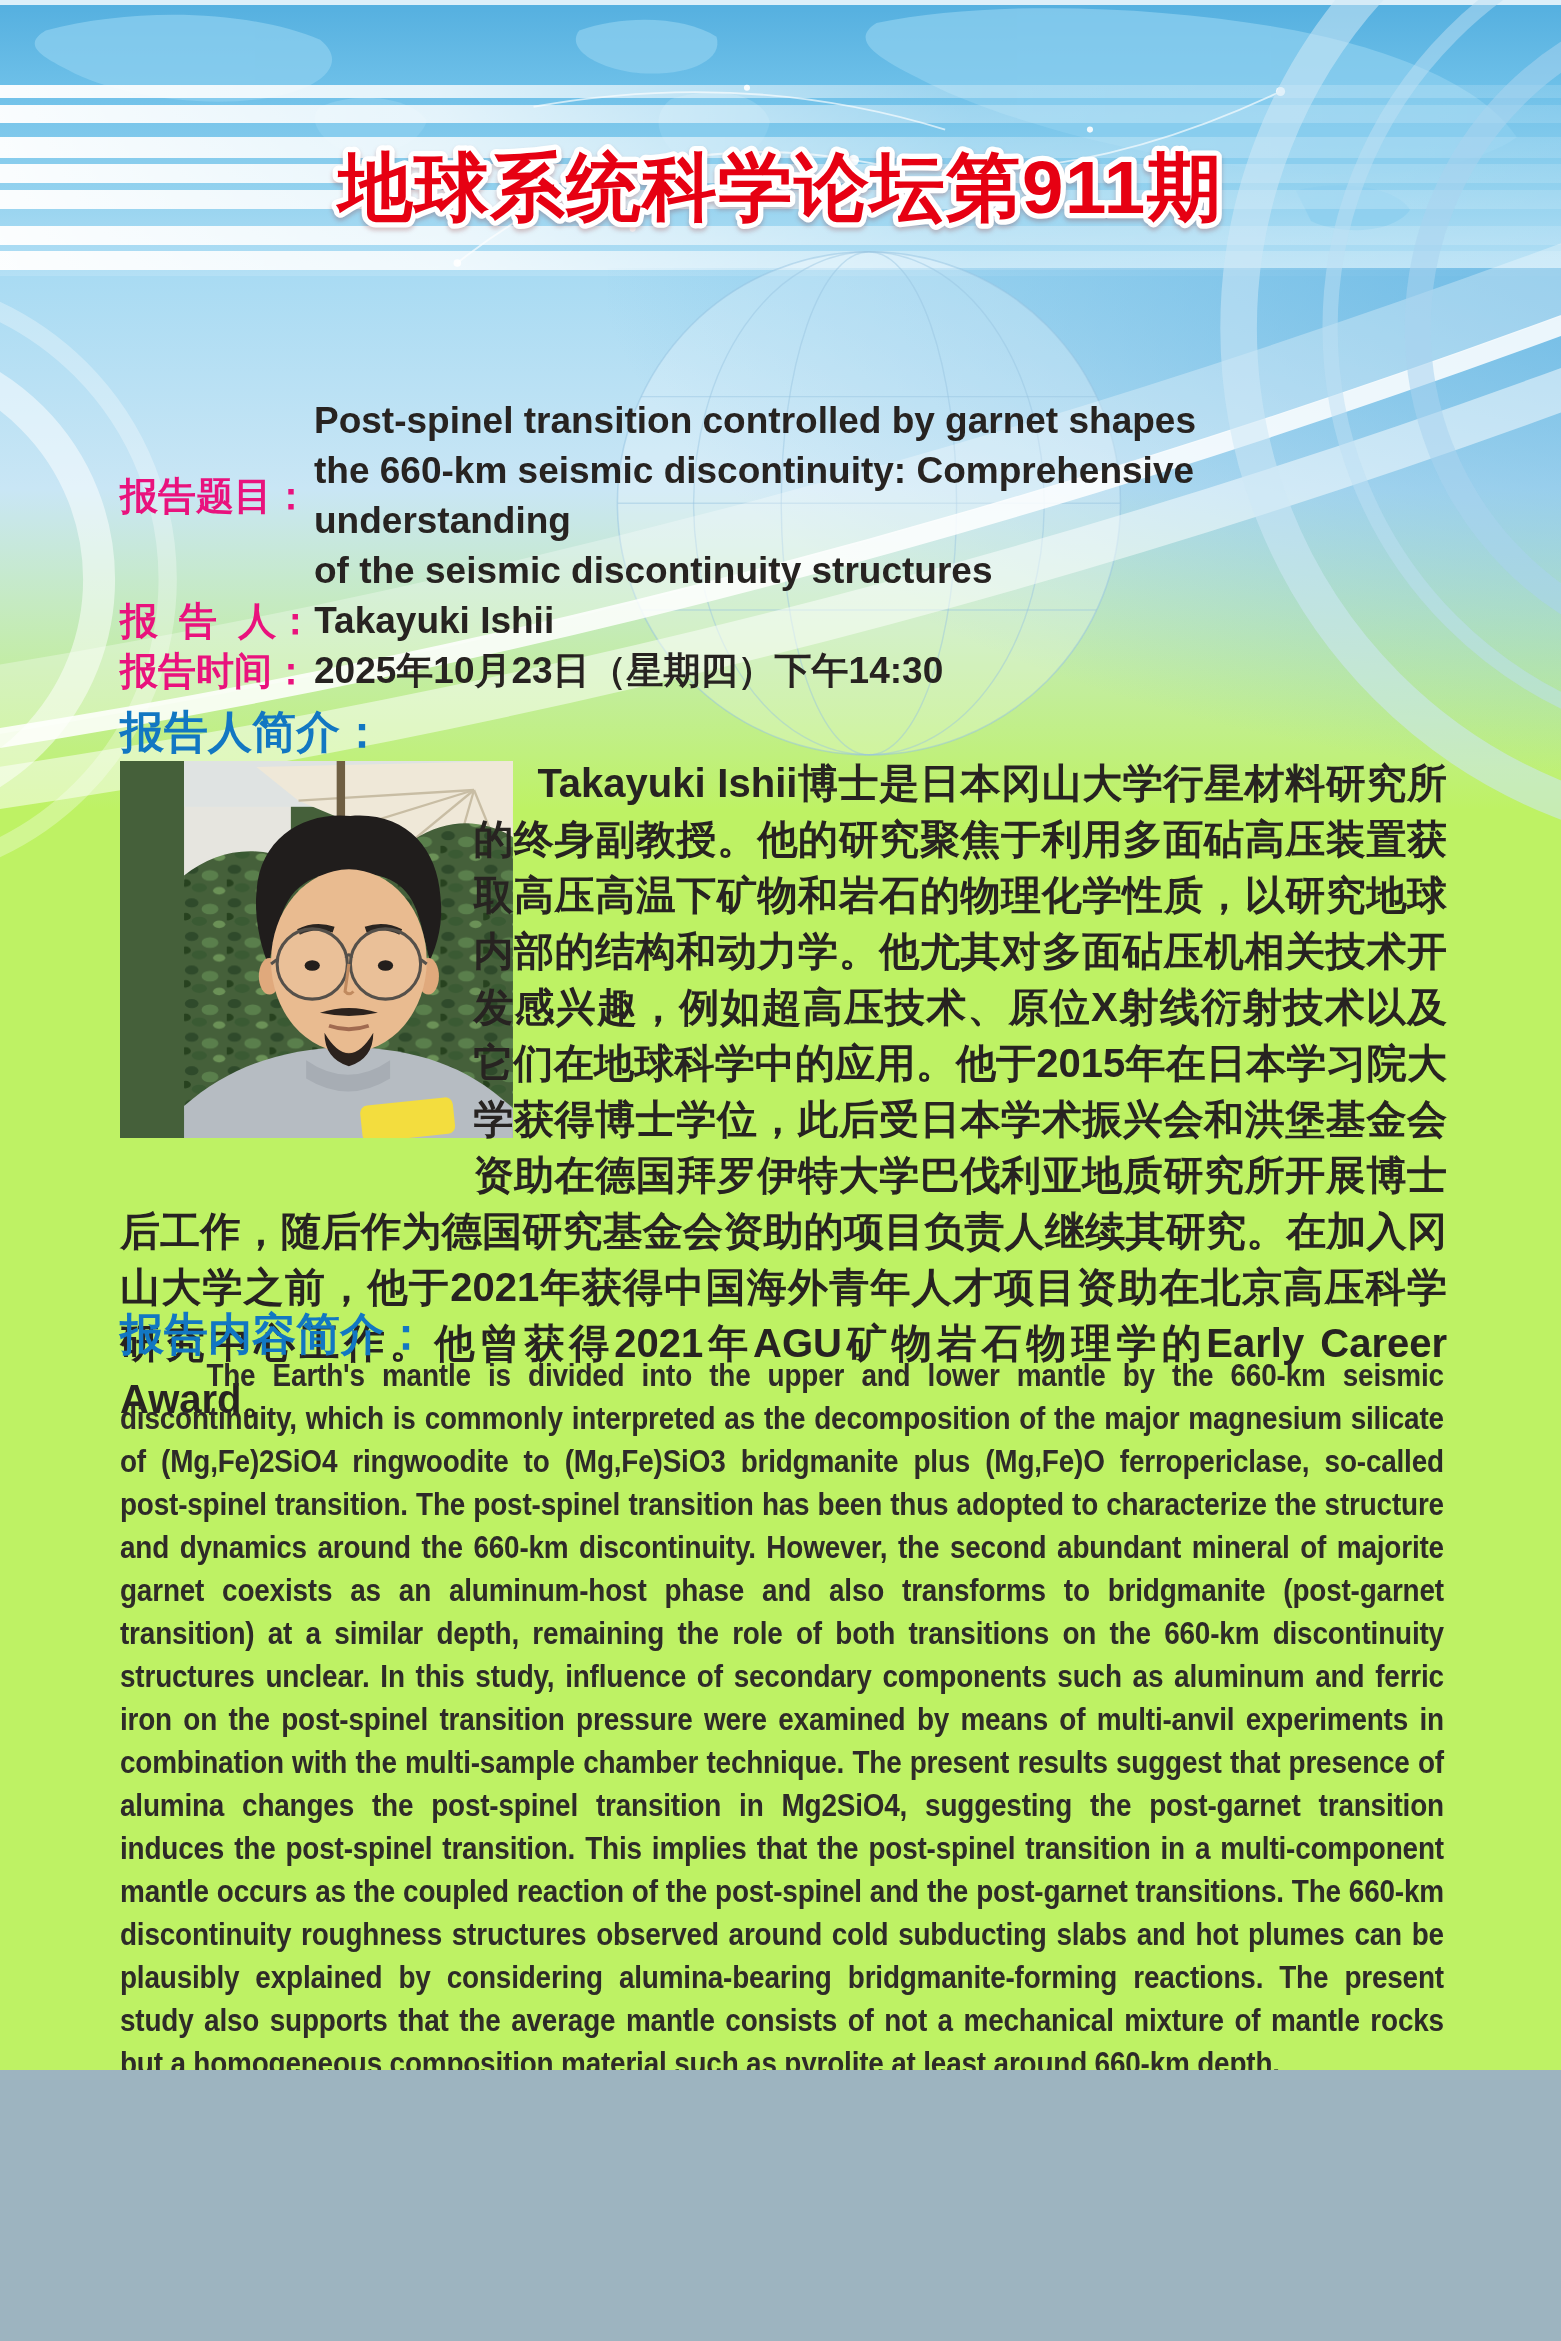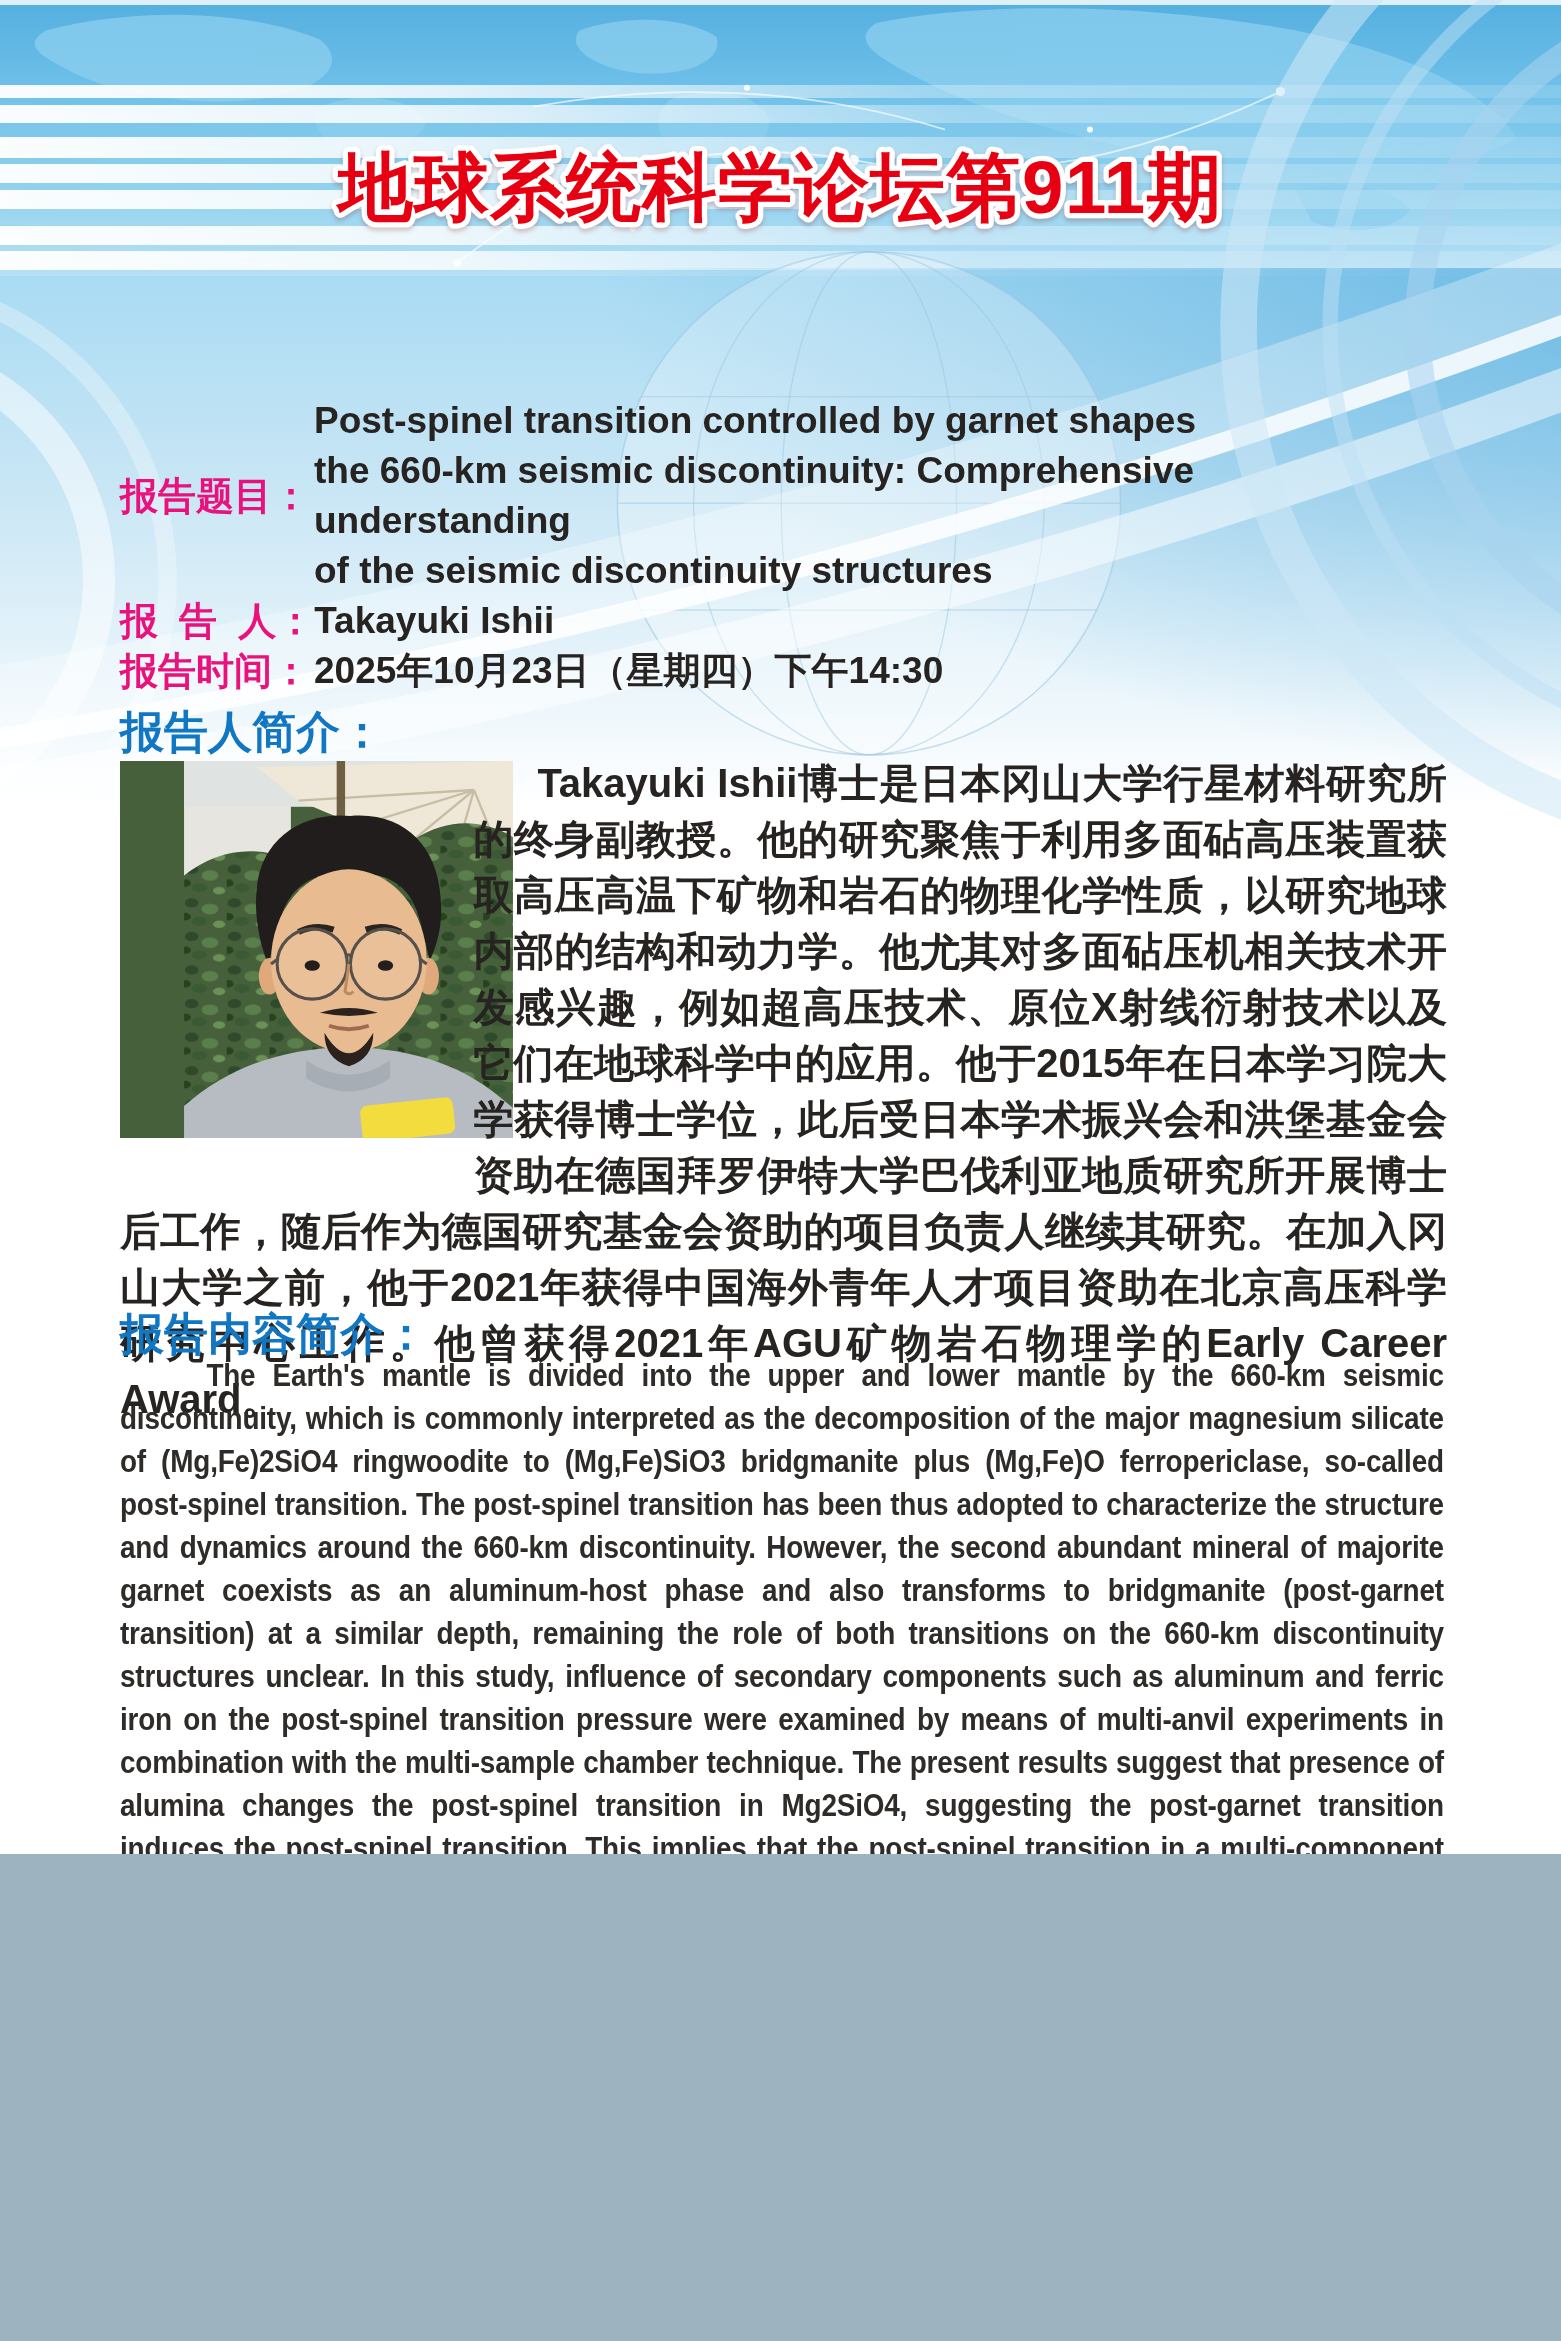--- a/index.html
+++ b/index.html
@@ -1,16 +1,16 @@
 <!DOCTYPE html>
 <html style="font-size:12.2px"><head>
 <meta charset="utf-8">
 <style>
   html,body{margin:0;padding:0;background:#9db4c0;}
-  .page{position:relative;width:1561px;height:1854px;background:#ffffff;overflow:hidden;
+  .page{position:relative;width:1561px;height:2070px;background:#bef264;overflow:hidden;
         font-family:"Liberation Sans","DejaVu Sans",sans-serif;text-decoration:underline;}
   
   .header{position:absolute;top:0;left:0;width:1561px;height:276px;
           background:linear-gradient(180deg,#54afdf 0%,#6cbfe8 30%,#8fd0ee 65%,#b5e0f5 100%);}
   .top-edge{position:absolute;top:0;left:0;width:1561px;height:5.3px;background:rgba(255,255,255,.8);}
   .map-svg,.net-svg{position:absolute;top:0;left:0;}
   .stripe{position:absolute;left:0;width:1561px;
           background:linear-gradient(90deg,rgba(255,255,255,.96) 0%,rgba(255,255,255,.8) 28%,rgba(255,255,255,.3) 62%,rgba(255,255,255,.14) 100%);}
   .s1{top:85px;height:13px}.s2{top:105px;height:17.5px}.s3{top:137px;height:20.6px}
   .s4{top:164px;height:19px}.s5{top:190px;height:19px}.s6{top:226px;height:19px}.s7{top:251px;height:19px}

